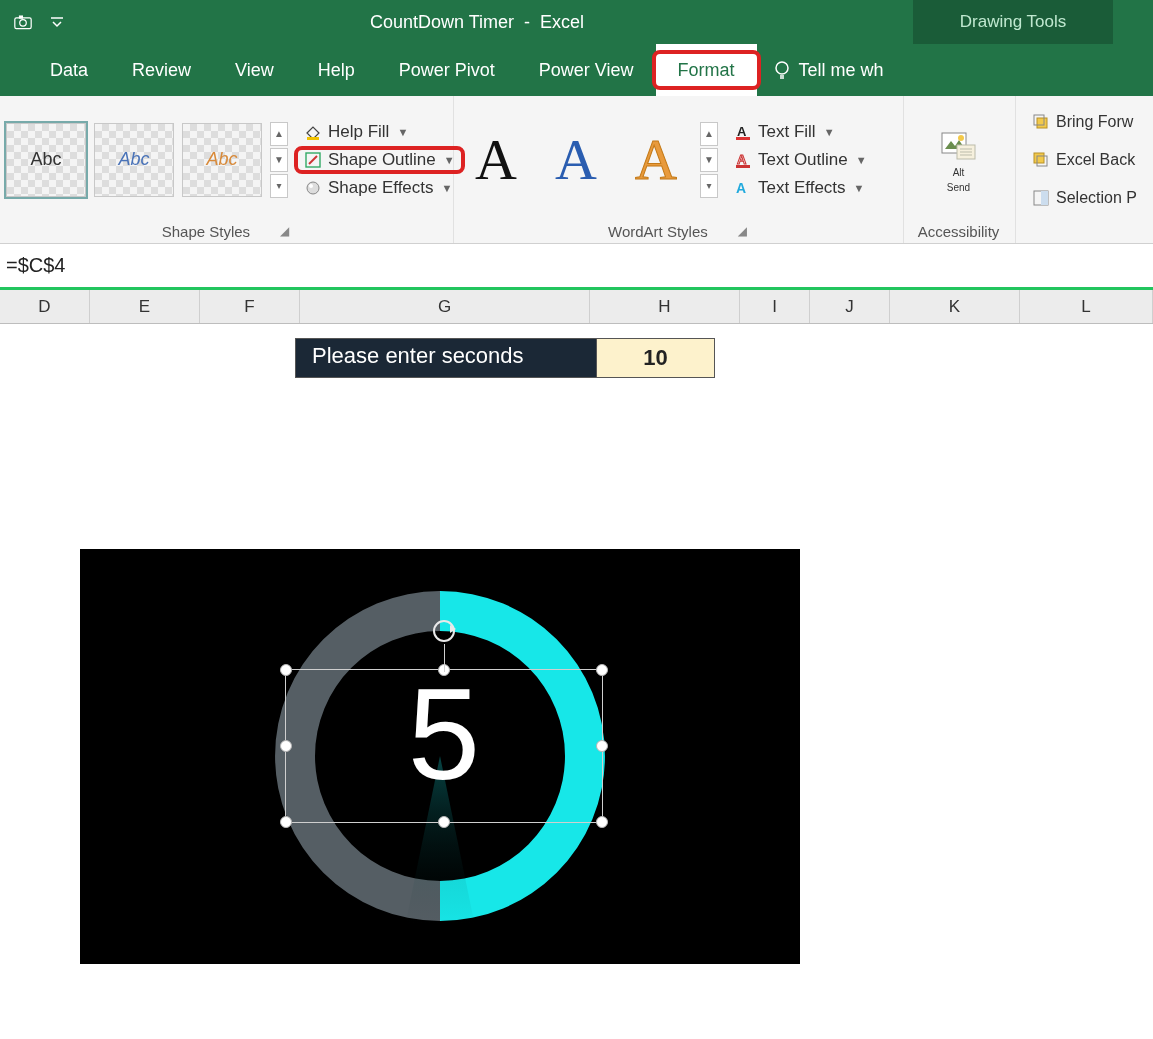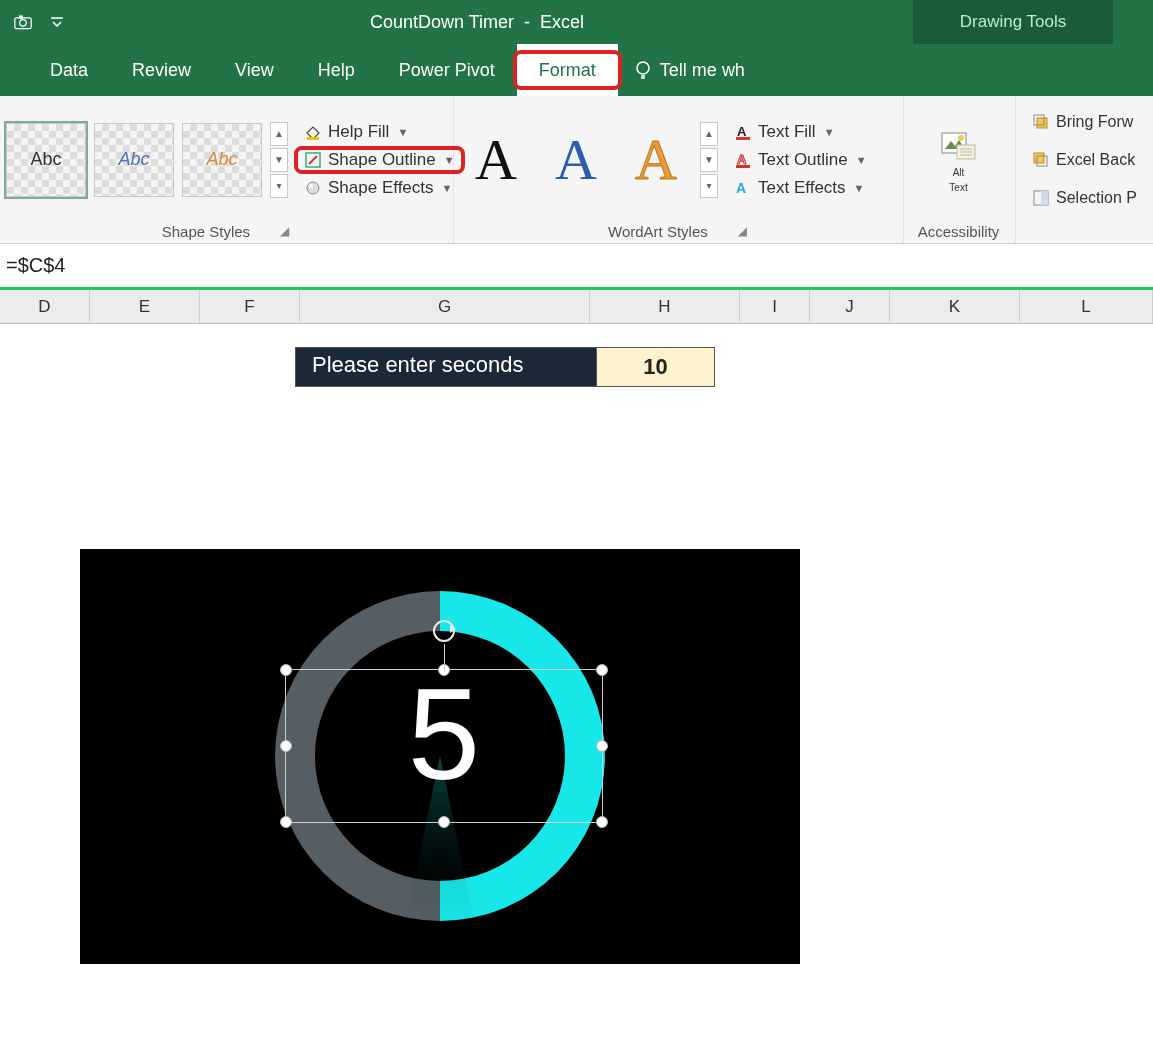--- a/index.html
+++ b/index.html
@@ -221,21 +221,21 @@
     text-align:center;
     font-size:17px; color:#333;
     display:flex;align-items:center;justify-content:center;
   }
 
   
   .sheet{
     position:relative; background:#fff; height:715px;
   }
   .enter-row{
-    position:absolute; left:295px; top:23px;
+    position:absolute; left:295px; top:14px;
     height:40px; display:flex;
     border:1px solid #555;
   }
   .enter-row .lab{
     background:#1b2836; color:#fff; font-size:22px;
     padding:4px 16px; width:300px;
   }
   .enter-row .val{
     background:#fdf2cc; width:118px;
     font-size:22px; font-weight:700; text-align:center;
@@ -310,20 +310,23 @@
       <span>Review</span>
     </div>
   <div class="tab">
       <span>View</span>
     </div>
   <div class="tab">
       <span>Help</span>
     </div>
   <div class="tab">
       <span>Power Pivot</span>
+    </div>
+  <div class="tab">
+      <span>Power View</span>
     </div>
   <div class="tab active format-highlight">
       <span>Format</span>
     </div>
   <div class="tellme">
     <span class="icon16">
       <svg width="18" height="20" viewBox="0 0 18 20">
           <circle cx="9" cy="8" r="6" fill="none" stroke="#fff" stroke-width="1.5"></circle>
           <line x1="7" y1="16" x2="11" y2="16" stroke="#fff" stroke-width="1.5"></line>
           <line x1="7" y1="18" x2="11" y2="18" stroke="#fff" stroke-width="1.5"></line>
@@ -450,21 +453,21 @@
               <rect x="3" y="6" width="24" height="20" fill="#fff" stroke="#888"></rect>
               <polygon points="6,22 12,14 16,19 20,13 26,22" fill="#6b8e4e"></polygon>
               <circle cx="22" cy="11" r="3" fill="#f3c94a"></circle>
               <rect x="18" y="18" width="18" height="14" fill="#f6f0dd" stroke="#bba"></rect>
               <line x1="21" y1="22" x2="33" y2="22" stroke="#bba"></line>
               <line x1="21" y1="25" x2="33" y2="25" stroke="#bba"></line>
               <line x1="21" y1="28" x2="33" y2="28" stroke="#bba"></line>
             </svg>
         </span>
         <span>Alt</span>
-        <span>Text</span>
+        <span>Send</span>
       </div>
     </div>
     <div class="group-label">
         <span>Accessibility</span>
       </div>
   </div>
 
   <div class="group" style="width:137px;border-right:none">
     <div class="group-body">
       <div class="arrange-stack">

